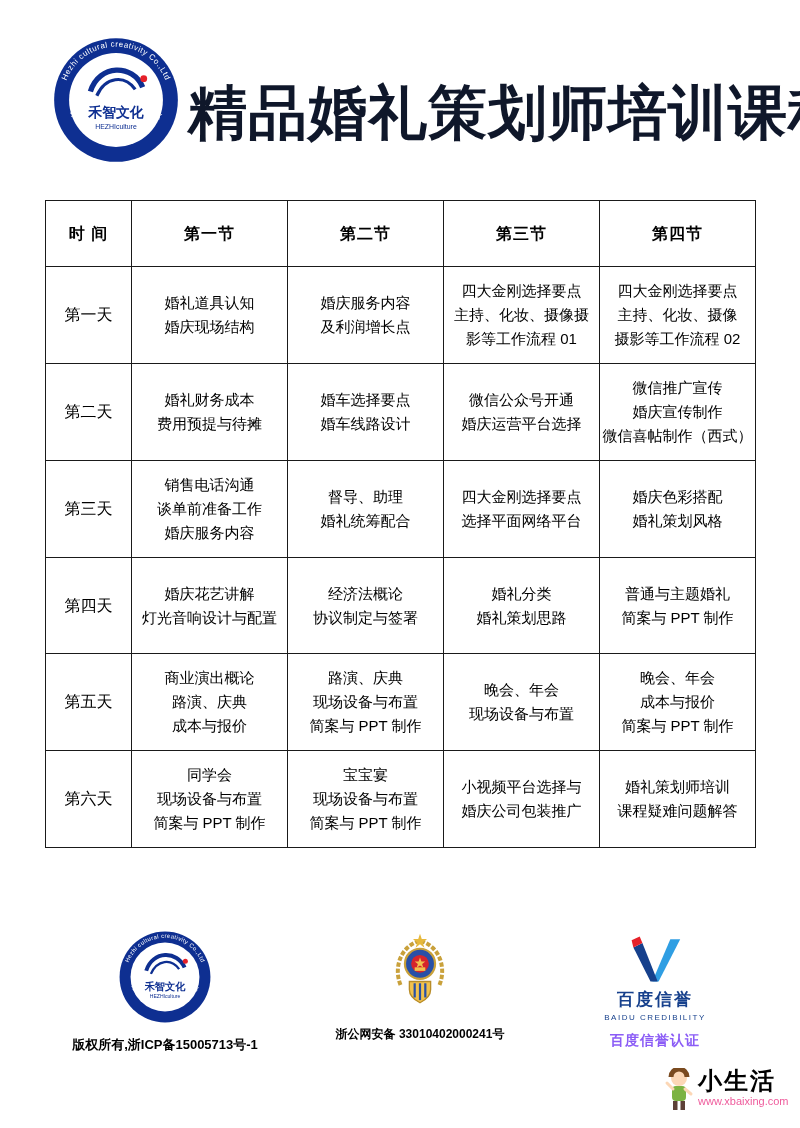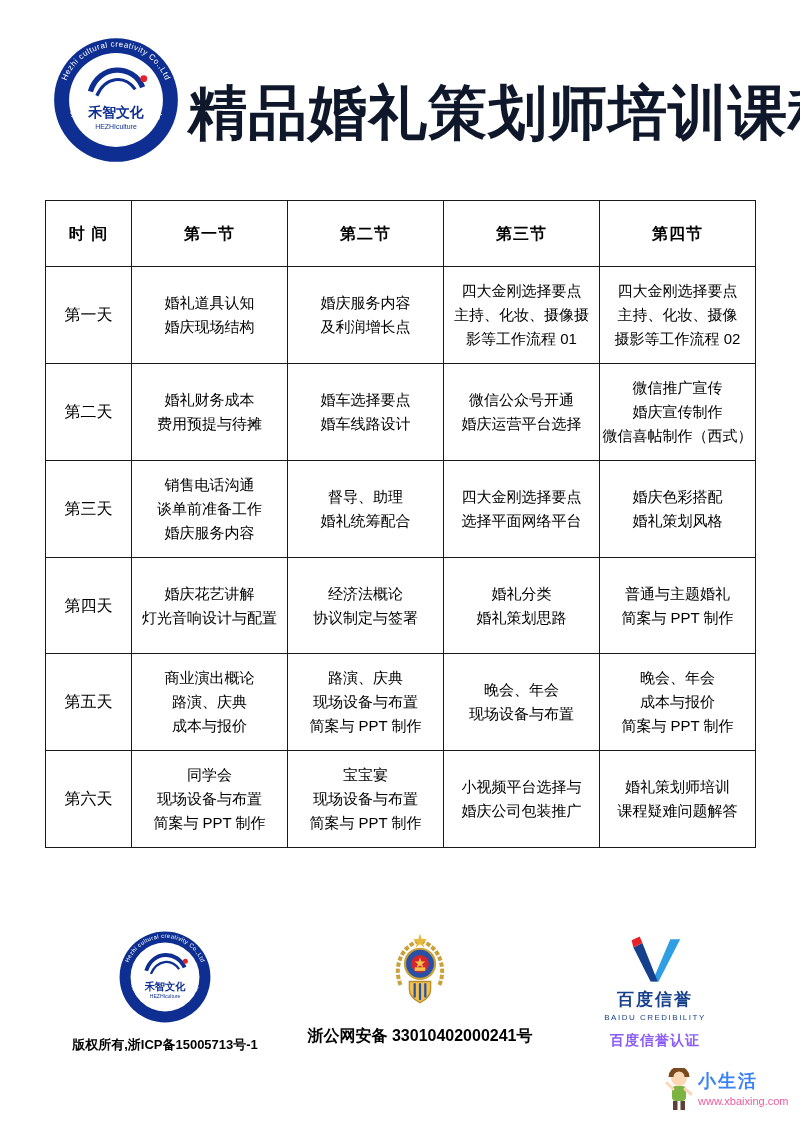--- a/index.html
+++ b/index.html
@@ -39,36 +39,36 @@
   table.course td .line { white-space:nowrap; }
 
   
   .footer-block { position:absolute; text-align:center; }
   .fb-copyright { left:58px; top:930px; width:214px; }
   .fb-copyright svg { width:94px; height:94px; }
   .fb-copyright .txt { margin-top:8px; font-size:13px; font-weight:600; white-space:nowrap; }
 
   .fb-police { left:290px; top:928px; width:260px; }
   .fb-police svg { width:62px; height:84px; }
-  .fb-police .txt { margin-top:10px; font-size:16px; font-weight:bold; white-space:nowrap; }
+  .fb-police .txt { margin-top:10px; font-size:12px; font-weight:bold; white-space:nowrap; }
 
   .fb-baidu { left:600px; top:936px; width:110px; }
   .fb-baidu svg { width:54px; height:48px; }
   .fb-baidu .cn { font-size:17px; font-weight:bold; color:#16408c; letter-spacing:2px; }
   .fb-baidu .en { margin-top:2px; font-size:8px; color:#16408c; letter-spacing:1.5px; }
   .fb-baidu .cert { margin-top:10px; font-size:14px; font-weight:bold; color:#8b5cf6; letter-spacing:1px; }
 
   
   .watermark {
     position:absolute; left:664px; top:1068px; width:128px;
     display:flex; align-items:flex-start;
   }
   .watermark svg { width:30px; height:44px; flex:0 0 auto; }
   .wm-text { margin-left:4px; }
-  .wm-title { font-size:18px; font-weight:bold; color:#3b82f6; letter-spacing:2px; line-height:26px; }
+  .wm-title { font-size:24px; font-weight:bold; color:#000000; letter-spacing:2px; line-height:26px; }
   .wm-url { font-size:11px; color:#ef5b9c; line-height:14px; }
 </style>
 </head>
 <body>
 
 <div class="page">
 
   <div class="header-logo">
     <svg viewBox="0 0 120 120">
       <circle cx="60" cy="60" r="58" fill="#0e2f91"></circle>

